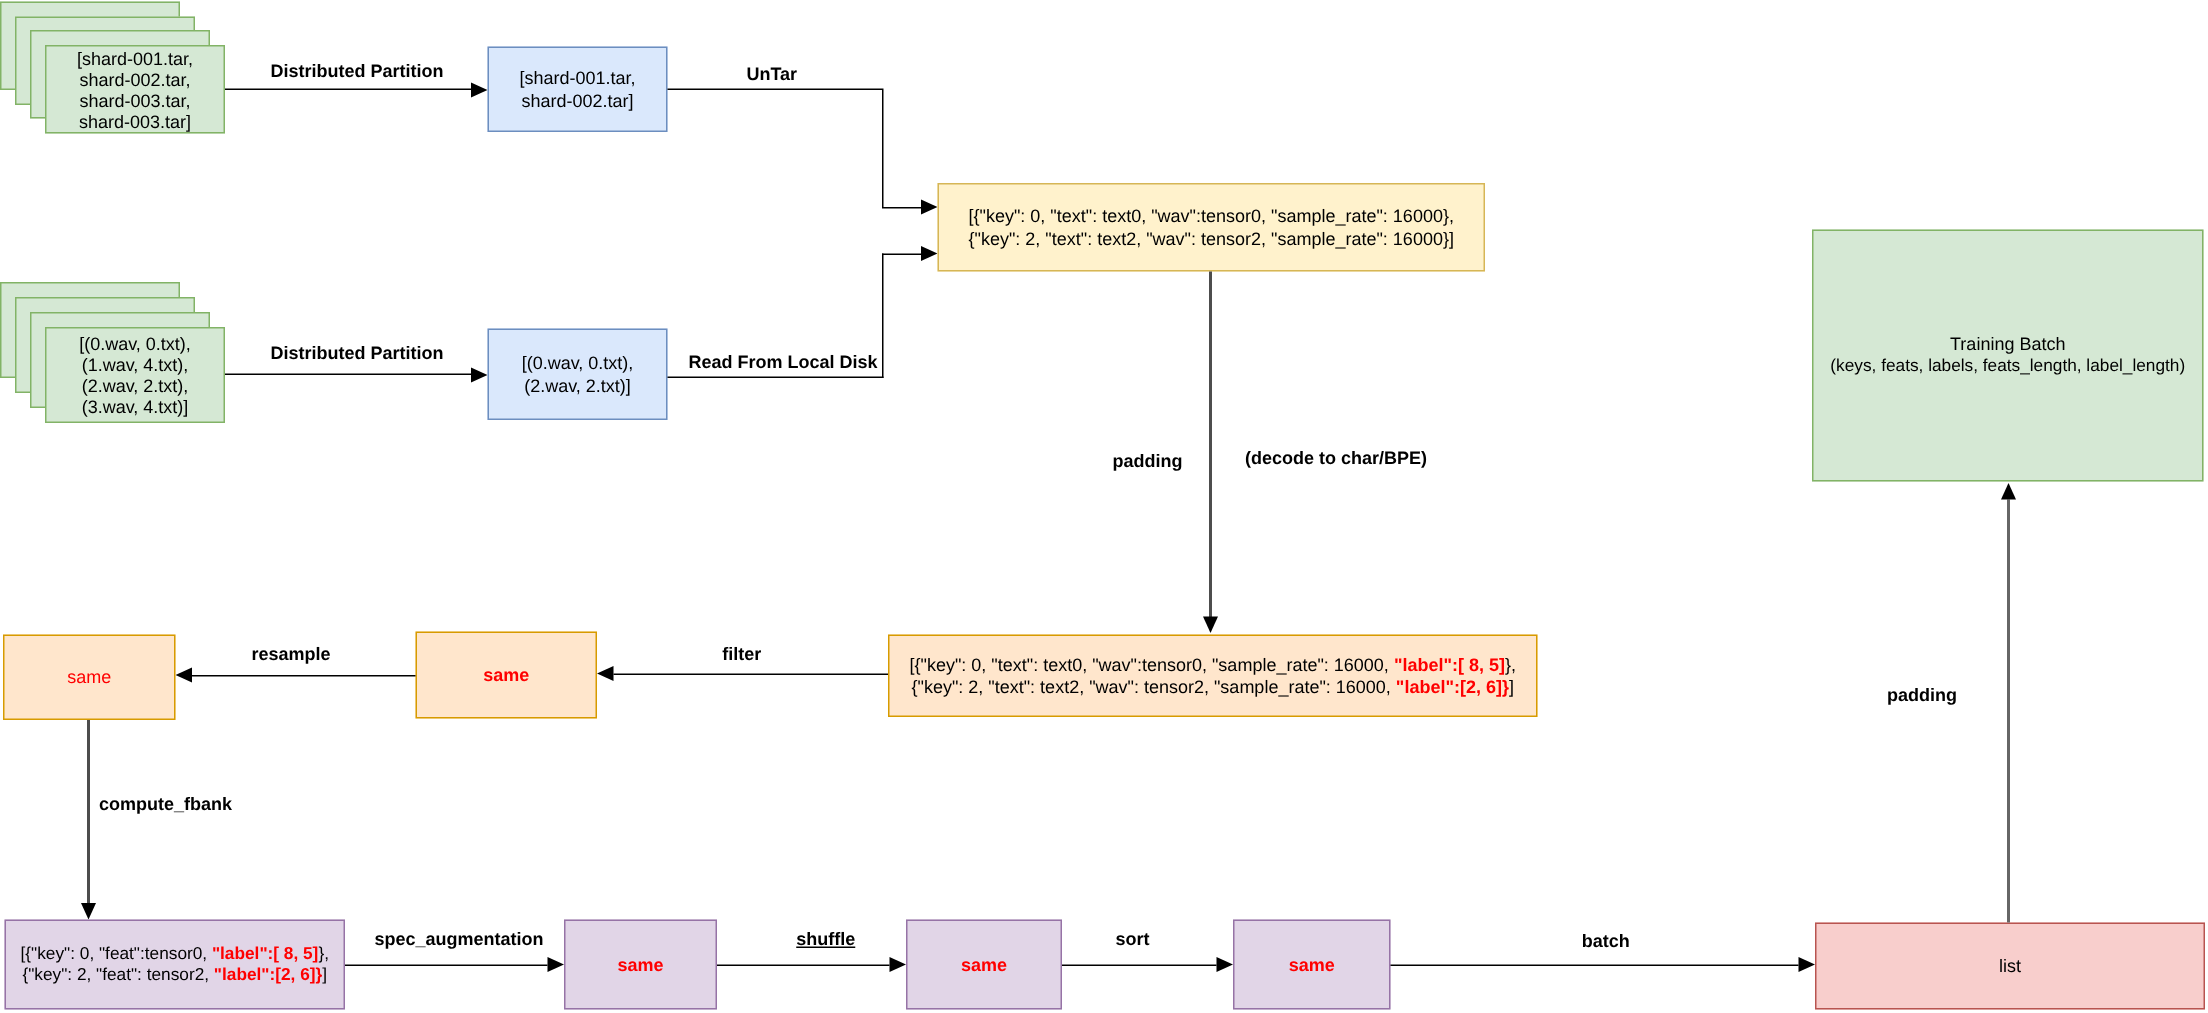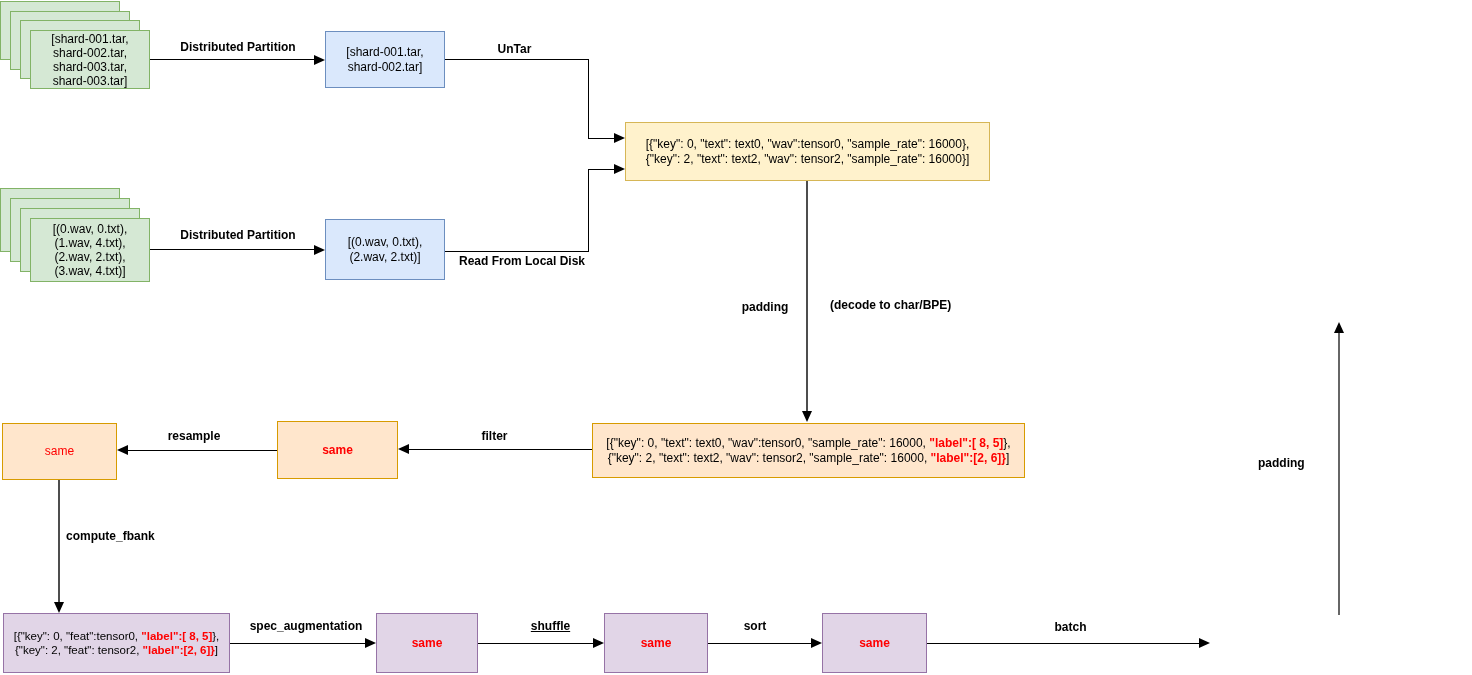--- a/index.html
+++ b/index.html
@@ -85,21 +85,21 @@
 
   <div class="lbl" style="left:161px;top:228px;width:150px;">Distributed Partition</div>
   <div class="hline" style="left:150px;top:249px;width:164px;"></div>
   <div class="ah ah-right" style="left:314px;top:245px;"></div>
 
   <div class="node blue" style="left:325px;top:219px;width:120px;height:61px;">
     <div>[(0.wav, 0.txt),</div>
     <div>(2.wav, 2.txt)]</div>
   </div>
 
-  <div class="lbl" style="left:450px;top:234px;width:140px;margin-top:20px;">Read From Local Disk</div>
+  <div class="lbl" style="left:450px;top:234px;width:140px;">Read From Local Disk</div>
   <div class="hline" style="left:445px;top:251px;width:144px;"></div>
   <div class="vline" style="left:588px;top:169px;height:83px;"></div>
   <div class="hline" style="left:588px;top:169px;width:26px;"></div>
   <div class="ah ah-right" style="left:614px;top:164px;"></div>
 
   <div class="node yellow" style="left:625px;top:122px;width:365px;height:59px;">
     <div>[{"key": 0, "text": text0, "wav":tensor0, "sample_rate": 16000},</div>
     <div>{"key": 2, "text": text2, "wav": tensor2, "sample_rate": 16000}]</div>
   </div>
 
@@ -167,19 +167,26 @@
   <div class="lbl" style="left:723px;top:619px;width:60px;">sort</div>
 
   <div class="node purple" style="left:822px;top:613px;width:105px;height:60px;">
     <div class="red-b">same</div>
   </div>
 
   <div class="hline" style="left:927px;top:643px;width:272px;"></div>
   <div class="ah ah-right" style="left:1199px;top:638px;"></div>
   <div class="lbl" style="left:1021px;top:620px;width:95px;">batch</div>
 
+  <div class="node pink" style="left:1210px;top:615px;width:260px;height:58px;">
+    <div>list</div>
+  </div>
 
   <div class="vline w2 gray" style="left:1338px;top:333px;height:282px;"></div>
   <div class="ah ah-up" style="left:1334px;top:322px;"></div>
   <div class="lbl" style="left:1256px;top:456px;">padding</div>
 
+  <div class="node green" style="left:1208px;top:153px;width:261px;height:168px;">
+    <div>Training Batch</div>
+    <div class="small">(keys, feats, labels, feats_length, label_length)</div>
+  </div>
 
 </div>
 
 </body></html>

